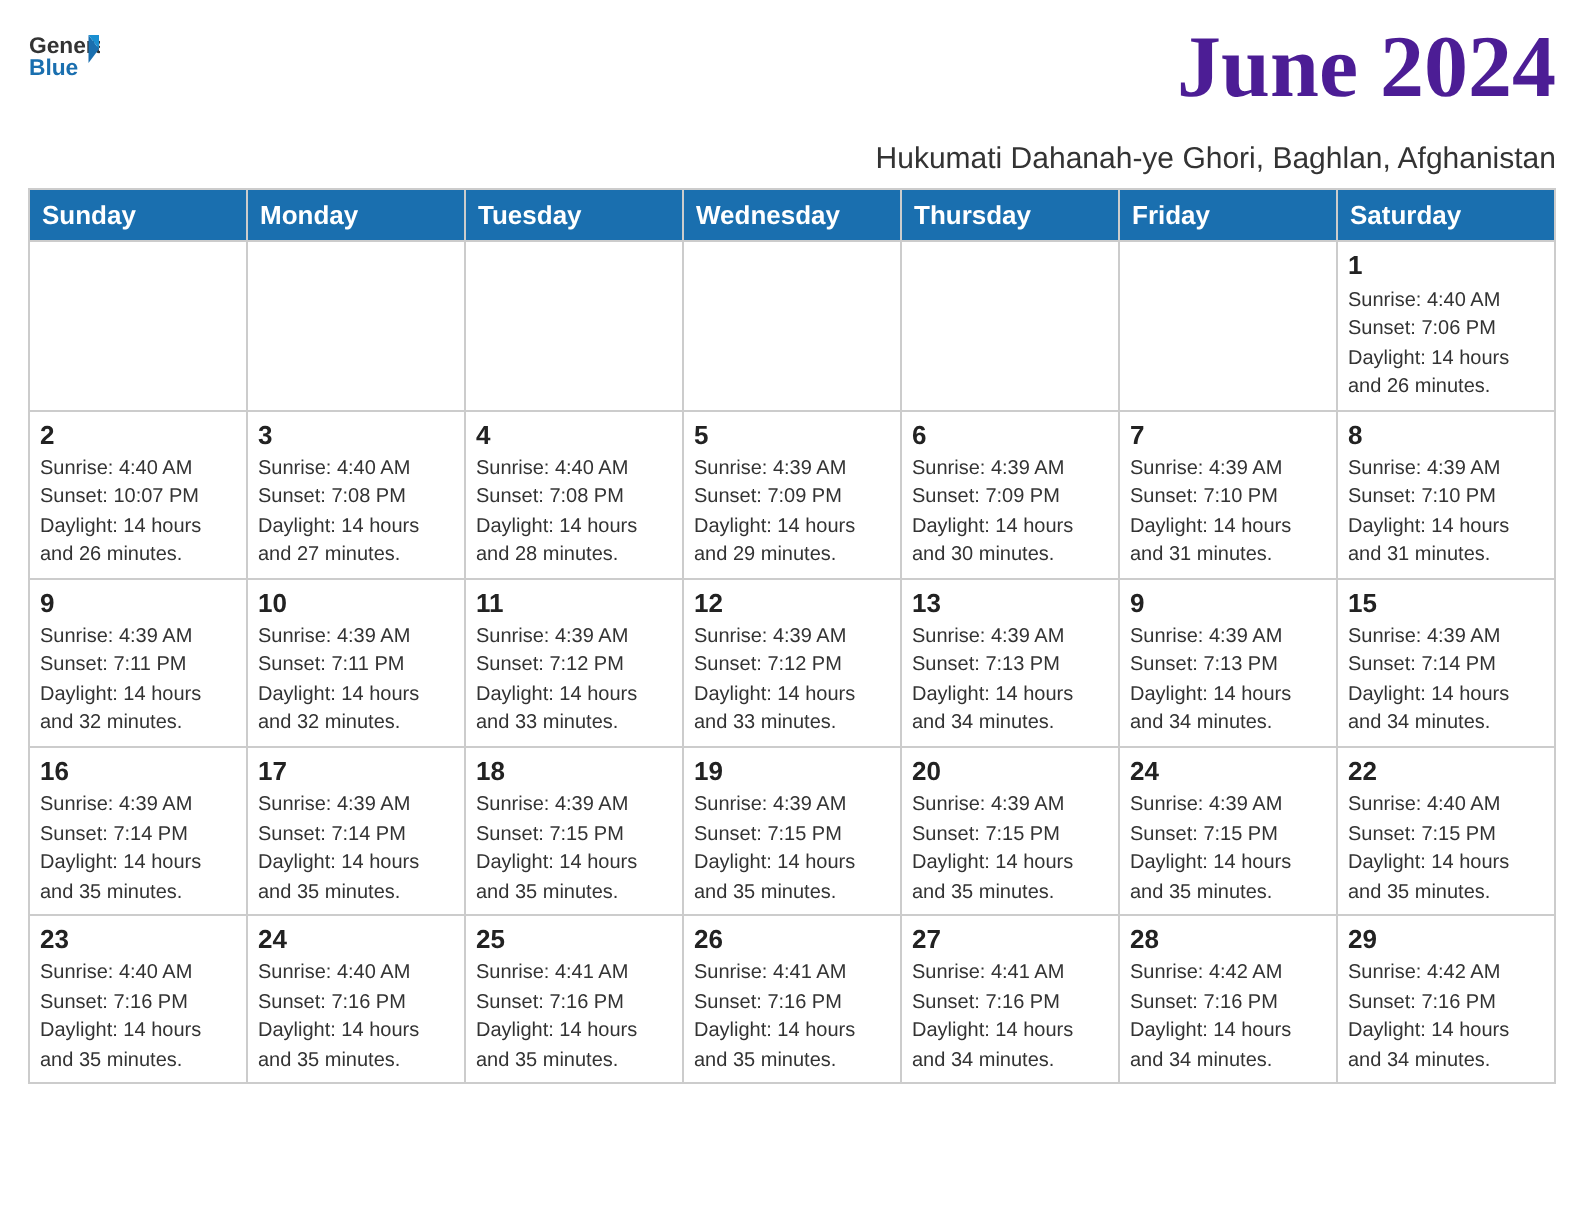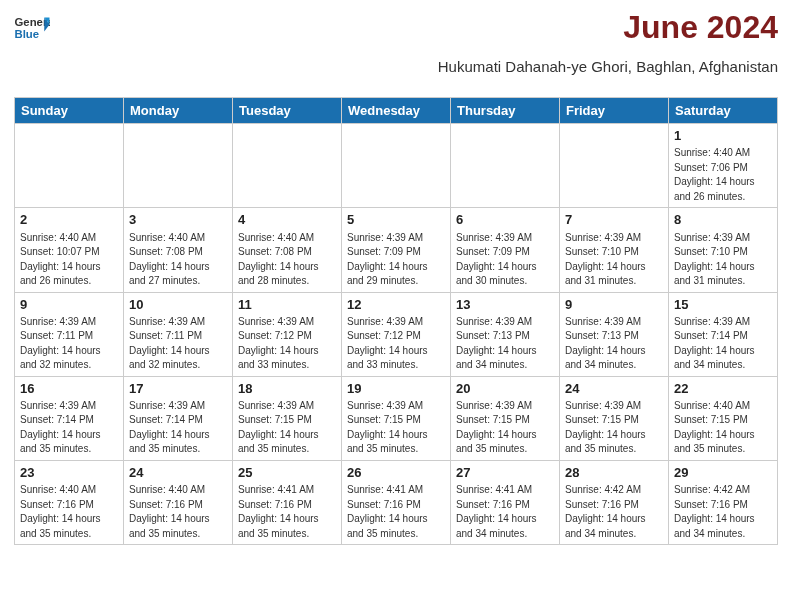--- a/index.html
+++ b/index.html
@@ -23,34 +23,35 @@
       padding-top: 4px;
     }
     .logo-icon {
       width: 36px;
       height: 28px;
     }
     .title-block {
       text-align: right;
     }
     .month-year {
-      font-size: 32px;
+      font-size: 44px;
       font-weight: bold;
-      color: #7f1d1d;
+      color: #4c1d95;
       line-height: 1.1;
+      font-family: Liberation Serif, serif;
     }
     .location {
       font-size: 15px;
       color: #333;
       margin-top: 13px;
     }
     .calendar {
       width: 100%;
       border-collapse: collapse;
-      margin-top: 22px;
+      margin-top: 6px;
     }
     .calendar th {
       background: #1a6faf;
       color: #fff;
       font-size: 13px;
       font-weight: bold;
       text-align: left;
       padding: 5px 6px;
       border: 1px solid #ccc;
     }

